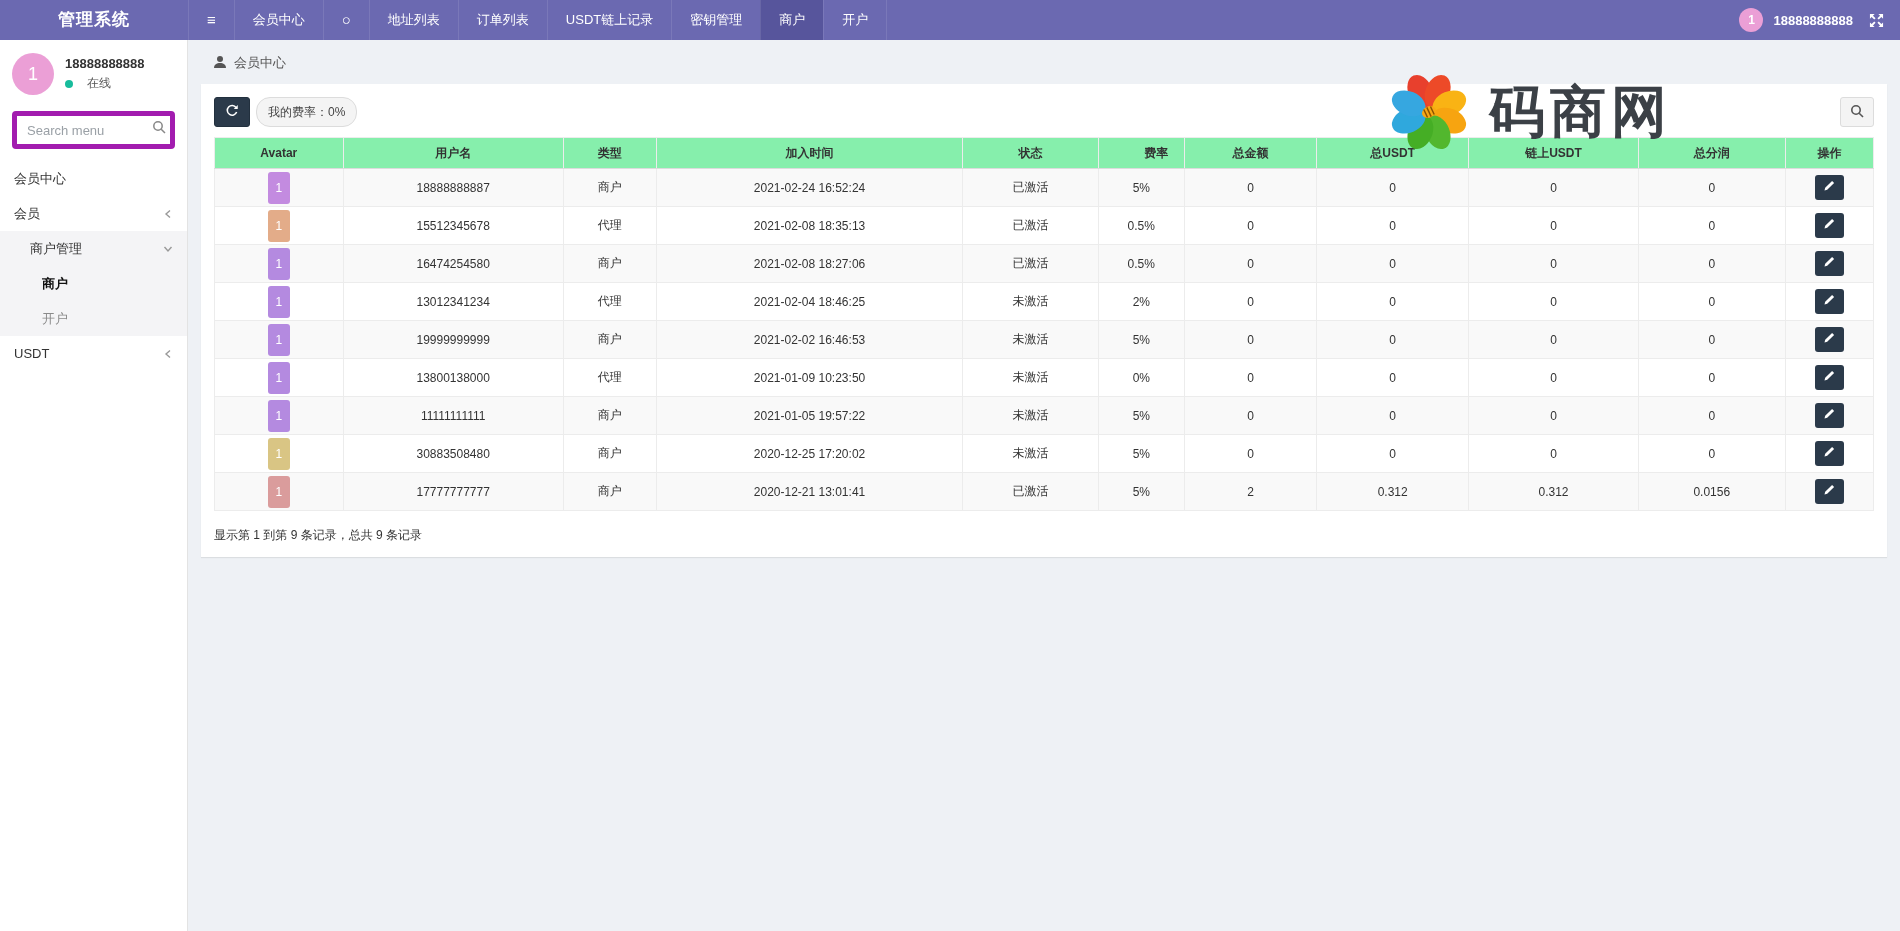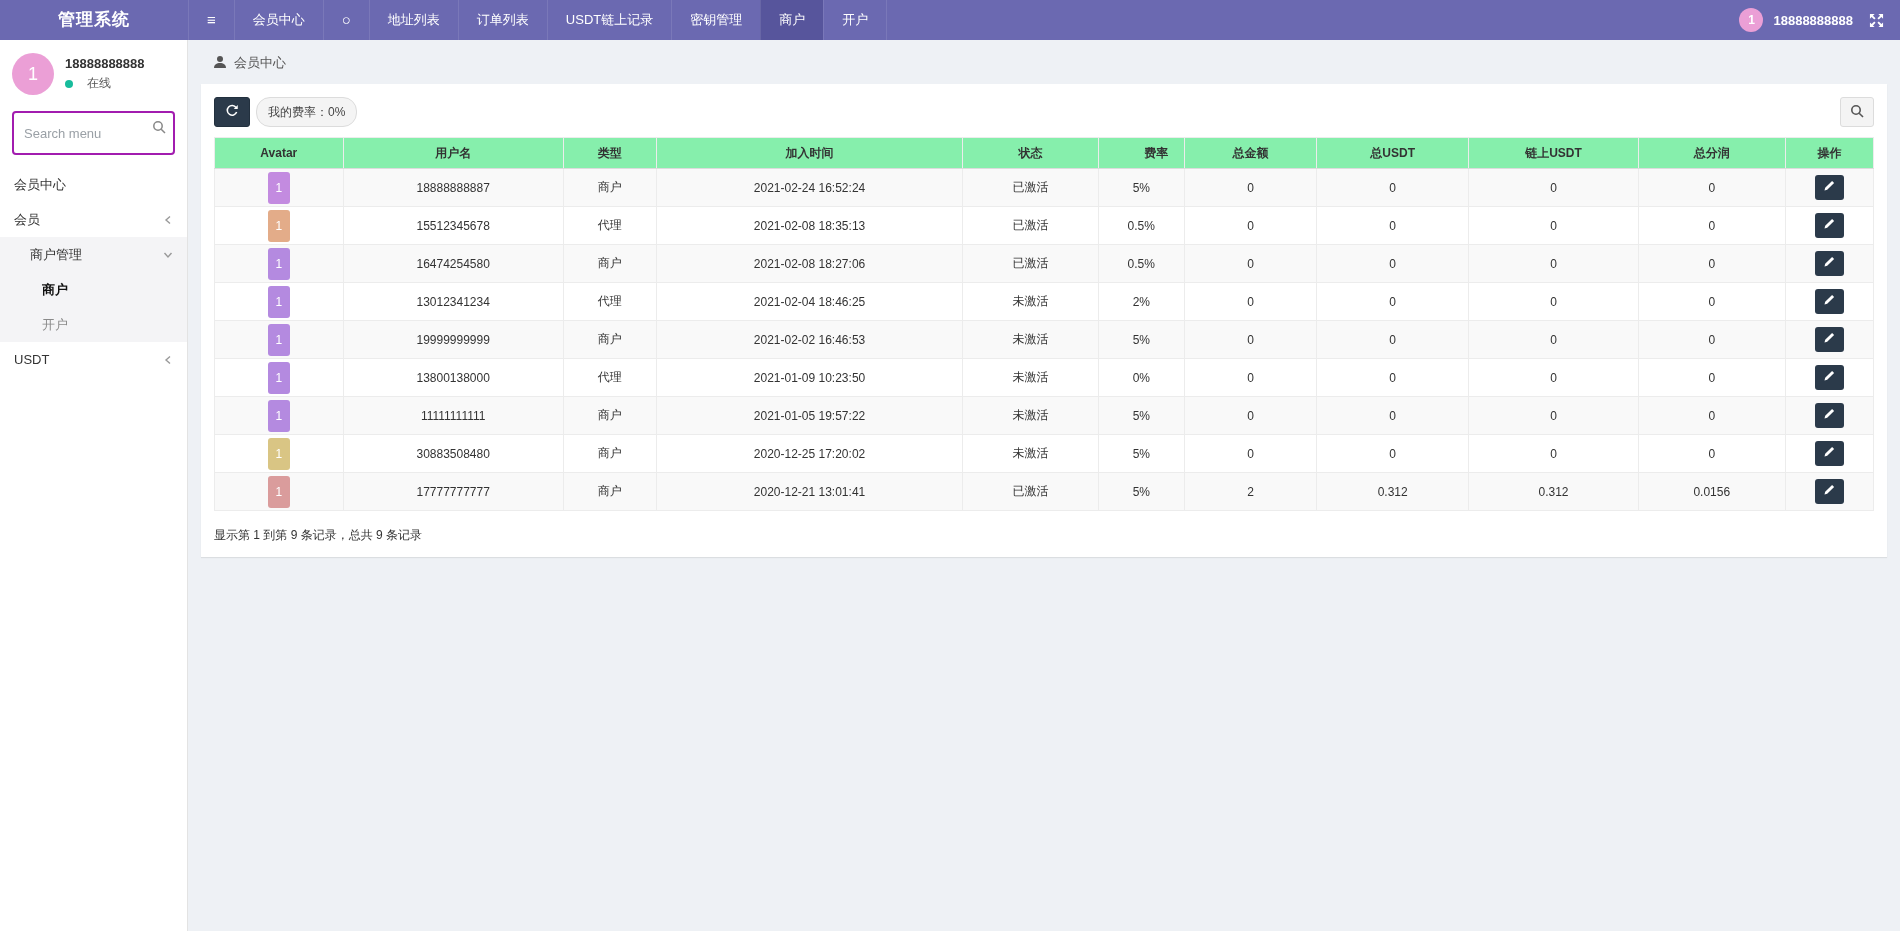--- a/index.html
+++ b/index.html
@@ -22,21 +22,21 @@
   .nav-user-name{font-size:13px;font-weight:bold;}
   .expand-btn{display:flex;align-items:center;cursor:pointer;margin-left:6px;}
   
   .sidebar{position:absolute;top:40px;left:0;width:188px;bottom:0;background:#fff;border-right:1px solid #e3e3e3;z-index:20;}
   .user-panel{display:flex;gap:11px;padding:13px 12px 10px;align-items:center;}
   .user-avatar{width:42px;height:42px;border-radius:50%;background:#eb9fd6;color:#fff;font-size:18px;display:flex;align-items:center;justify-content:center;flex:none;}
   .user-meta .uname{font-size:13px;font-weight:bold;color:#333;margin-bottom:4px;}
   .ustatus{font-size:12px;color:#555;display:flex;align-items:center;gap:14px;}
   .dot{width:8px;height:8px;border-radius:50%;background:#18bc9c;}
   .side-search{margin:6px 12px 12px;position:relative;}
-  .side-search input{width:100%;height:44px;border:2px solid #a21caf;border-radius:4px;padding:0 28px 0 10px;font-size:13px;color:#333;outline:none;background:#fff;}
+  .side-search input{width:100%;height:38px;border:5px solid #a21caf;border-radius:4px;padding:0 28px 0 10px;font-size:13px;color:#333;outline:none;background:#fff;}
   .side-search input::placeholder{color:#9aa0a6;}
   .search-ic{position:absolute;right:9px;top:9px;line-height:0;}
   .side-item{height:35px;display:flex;align-items:center;padding:0 14px;font-size:13px;color:#333;cursor:pointer;}
   .side-item .lbl{flex:1;}
   .chev{line-height:0;}
   .side-group.expanded{background:#f4f4f6;padding-left:16px;}
   .side-sub{height:35px;display:flex;align-items:center;padding:0 14px 0 26px;font-size:13px;color:#333;cursor:pointer;}
   .side-sub.active{font-weight:bold;color:#111;}
   .side-sub.muted{color:#8a8a8a;}
   
@@ -151,20 +151,39 @@
   <div class="breadcrumb">
     <span>
       <svg width="14" height="14" viewBox="0 0 14 14" fill="#555">
           <circle cx="7" cy="4" r="3"></circle>
           <path d="M1 13c0-3.3 2.7-5 6-5s6 1.7 6 5z"></path>
         </svg>
     </span>
     <span>会员中心</span>
   </div>
 
+  <div class="watermark">
+    <svg width="92" height="92" viewBox="0 0 100 100">
+      <g>
+        <ellipse cx="50" cy="26" rx="13" ry="19" fill="#e8402d" transform="rotate(-23 50 50)"></ellipse>
+        <ellipse cx="50" cy="26" rx="13" ry="19" fill="#ed4a28" transform="rotate(23 50 50)"></ellipse>
+        <ellipse cx="50" cy="26" rx="13" ry="19" fill="#f9b314" transform="rotate(67 50 50)"></ellipse>
+        <ellipse cx="50" cy="26" rx="13" ry="19" fill="#f7a410" transform="rotate(113 50 50)"></ellipse>
+        <ellipse cx="50" cy="26" rx="13" ry="19" fill="#52b72e" transform="rotate(157 50 50)"></ellipse>
+        <ellipse cx="50" cy="26" rx="13" ry="19" fill="#45ae25" transform="rotate(203 50 50)"></ellipse>
+        <ellipse cx="50" cy="26" rx="13" ry="19" fill="#2fa8dd" transform="rotate(247 50 50)"></ellipse>
+        <ellipse cx="50" cy="26" rx="13" ry="19" fill="#36a7e0" transform="rotate(293 50 50)"></ellipse>
+        <g transform="rotate(-25 50 50)">
+          <ellipse cx="50" cy="50" rx="8" ry="6" fill="#f7a814"></ellipse>
+          <path d="M46 45.2v9.6 M50 44.4v11.2 M54 45.2v9.6" stroke="#8a5200" stroke-width="1.6" fill="none"></path>
+        </g>
+      </g>
+    </svg>
+    <span class="wm-text">码商网</span>
+  </div>
 
   <div class="card">
     <div class="toolbar">
       <button class="btn-refresh">
         <span>
           <svg width="14" height="14" viewBox="0 0 16 16" fill="none">
               <path d="M13.3 9.2A5.5 5.5 0 1 1 12.6 4" stroke="#fff" stroke-width="1.8"></path>
               <polygon points="14.6,1.2 14.6,5.8 10,5.8" fill="#fff"></polygon>
             </svg>
         </span>

